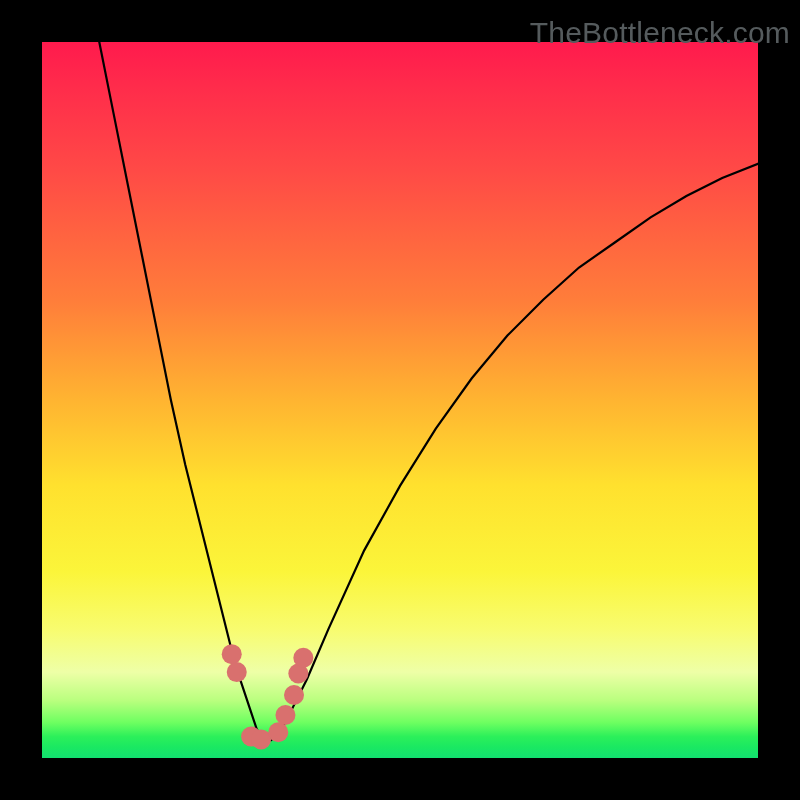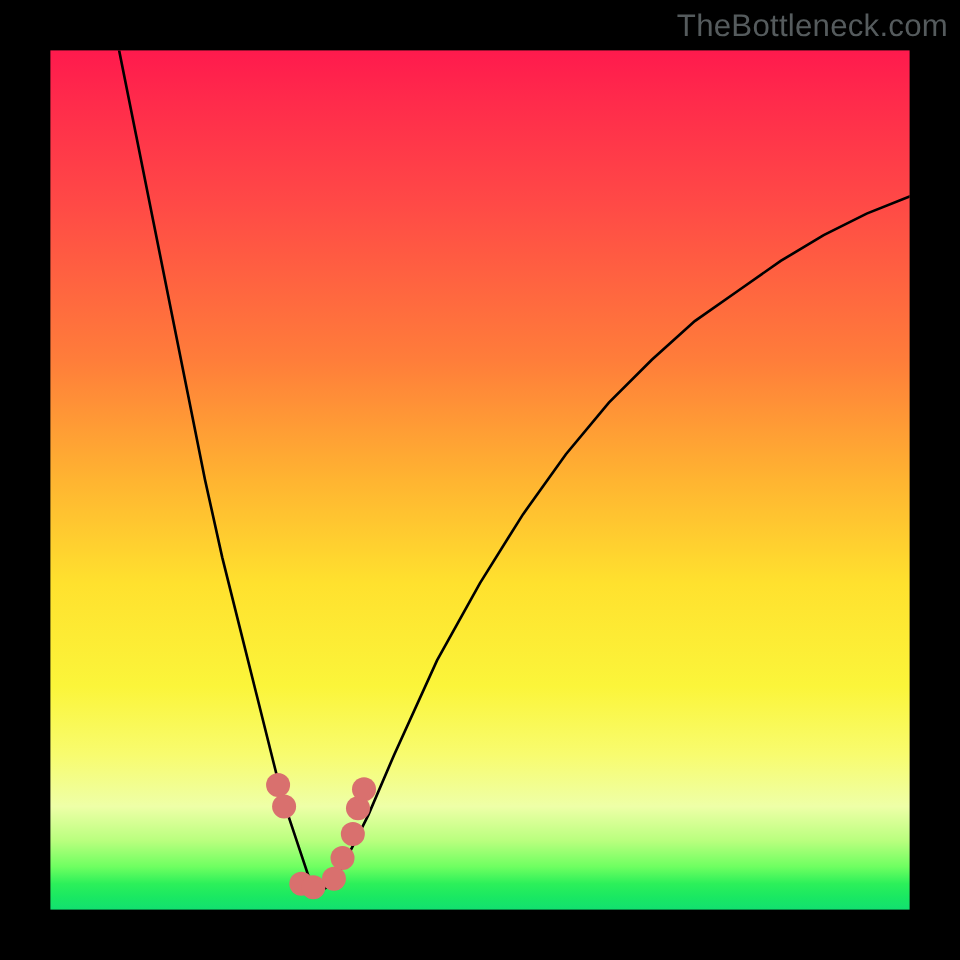--- a/index.html
+++ b/index.html
@@ -39,24 +39,24 @@
       #eeffa7 88%,
       #b9ff7e 92%,
       #6fff61 95%,
       #2cf05a 97%,
       #1ae862 98.5%,
       #12e070 100%
     );
   }
   .watermark {
     position: absolute;
-    top: 6px;
+    top: 16px;
     right: 10px;
     color: #555b5d;
-    font-size: 26px;
+    font-size: 30px;
     font-weight: 400;
     letter-spacing: 0.2px;
     user-select: none;
   }
   svg.curve {
     position: absolute;
     left: 0;
     top: 0;
     width: 716px;
     height: 716px;

